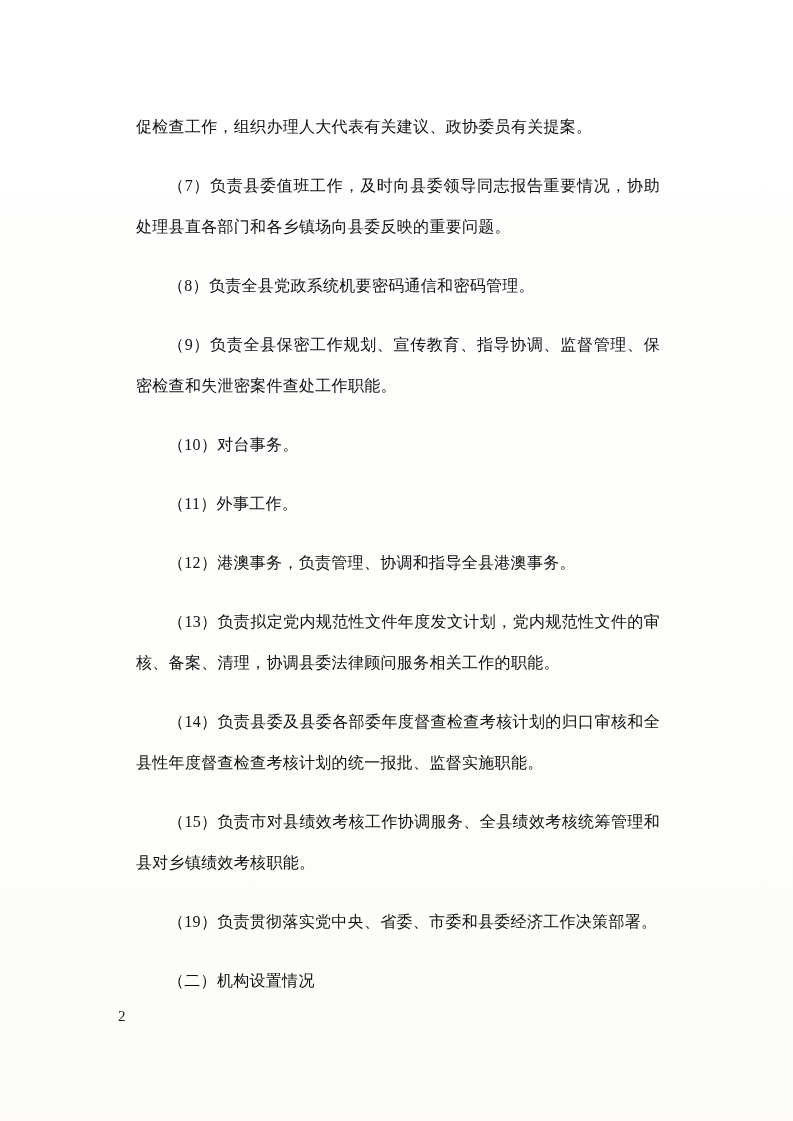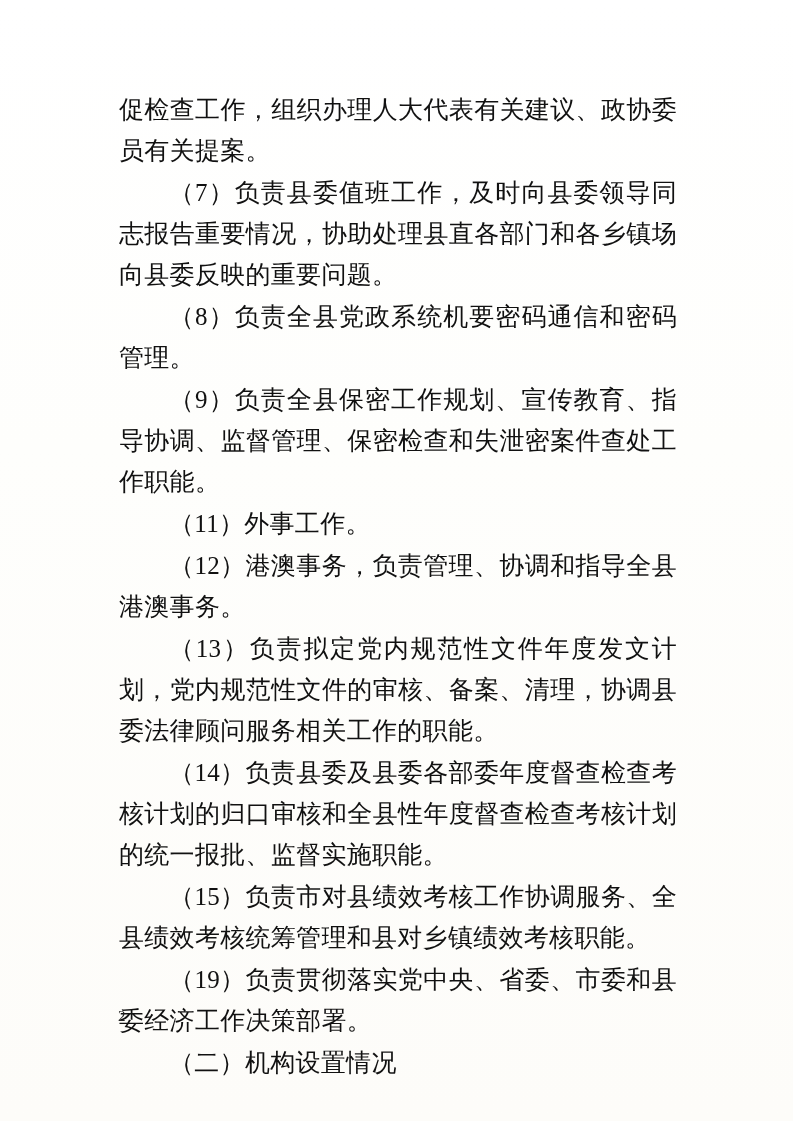--- a/index.html
+++ b/index.html
@@ -20,27 +20,27 @@
     background: #fdfdfb;
     box-sizing: border-box;
   }
   .page-inner {
     position: absolute;
     left: 118px;
     top: 88px;
     width: 560px;
   }
   .para {
-    font-size: 25px;
+    font-size: 16px;
     line-height: 41px;
     color: #111111;
     letter-spacing: 0.3px;
     text-align: justify;
     text-justify: inter-ideograph;
-    margin: 1px;
+    margin: 18px;
     font-family: "DejaVu Serif", "Liberation Serif", serif;
     font-weight: 500;
   }
   .indent {
     text-indent: 2em;
     font-family: Liberation Serif, serif;
   }
   .page-number {
     position: absolute;
     left: 118px;
@@ -61,20 +61,21 @@
 <body>
 
 <div class="page">
   <div class="paper-tint"></div>
 
   <div class="page-inner">
     <p class="para">促检查工作，组织办理人大代表有关建议、政协委员有关提案。</p>
     <p class="para indent">（7）负责县委值班工作，及时向县委领导同志报告重要情况，协助处理县直各部门和各乡镇场向县委反映的重要问题。</p>
     <p class="para indent">（8）负责全县党政系统机要密码通信和密码管理。</p>
     <p class="para indent">（9）负责全县保密工作规划、宣传教育、指导协调、监督管理、保密检查和失泄密案件查处工作职能。</p>
+    <p class="para indent">（10）对台事务。</p>
     <p class="para indent">（11）外事工作。</p>
     <p class="para indent">（12）港澳事务，负责管理、协调和指导全县港澳事务。</p>
     <p class="para indent">（13）负责拟定党内规范性文件年度发文计划，党内规范性文件的审核、备案、清理，协调县委法律顾问服务相关工作的职能。</p>
     <p class="para indent">（14）负责县委及县委各部委年度督查检查考核计划的归口审核和全县性年度督查检查考核计划的统一报批、监督实施职能。</p>
     <p class="para indent">（15）负责市对县绩效考核工作协调服务、全县绩效考核统筹管理和县对乡镇绩效考核职能。</p>
     <p class="para indent">（19）负责贯彻落实党中央、省委、市委和县委经济工作决策部署。</p>
     <p class="para indent">（二）机构设置情况</p>
 
   </div>
 

